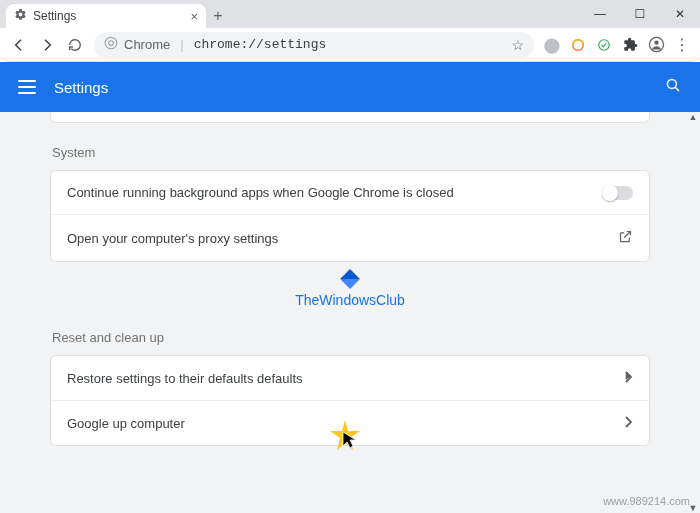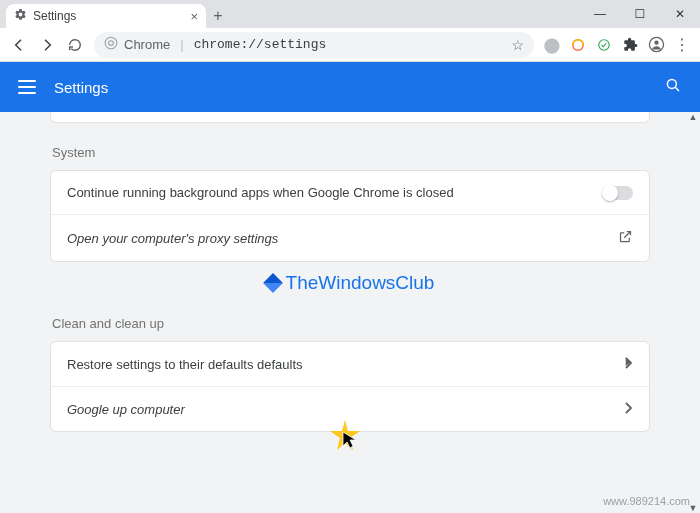--- a/index.html
+++ b/index.html
@@ -60,20 +60,21 @@
     color: #333;
   }
   .toolbar {
     height: 34px;
     background: #fff;
     border-bottom: 1px solid #dadce0;
     display: flex;
     align-items: center;
     padding: 0 6px;
     gap: 2px;
+    border-radius: 9px;
   }
   .nav-btn {
     width: 26px;
     height: 26px;
     display: flex;
     align-items: center;
     justify-content: center;
     color: #5f6368;
   }
   .omnibox {
@@ -154,47 +155,48 @@
   }
   .row {
     display:flex;
     align-items:center;
     padding: 14px 16px;
     border-bottom:1px solid #eee;
     cursor:pointer;
     font-size: 13px;
     color:#3c4043;
   }
-  .row:last-child { border-bottom:none;font-style:italic; }
+  .row:last-child { border-bottom:none; }
   .row-label { flex:1; }
   .toggle {
     width: 30px; height: 14px; border-radius: 7px; position:relative;
   }
   .toggle .knob {
     width: 16px; height:16px; border-radius:50%; position:absolute; top:-1px;
     box-shadow: 0 1px 2px rgba(0,0,0,.3);
   }
   .toggle.off { background:#dadce0; }
   .toggle.off .knob { background:#fff; left:-1px; }
   .toggle.on { background:#aecbfa; }
   .toggle.on .knob { background:#1a73e8; right:-1px; }
   .launch-icon, .chevron {
     font-size: 14px; color:#5f6368;
   }
   .chevron svg { width:8px; height:12px; }
   .watermark {
     text-align:center;
-    font-size: 19px;
+    font-size: 14px;
     font-weight: 500;
     color:#1a73e8;
     margin: 10px 0 4px 0;
     display:flex;
     align-items:center;
     justify-content:center;
     gap:6px;
+    flex-direction:column;
   }
   .wm-icon {
     width: 14px; height: 14px;
     background: linear-gradient(135deg,#0b57d0 50%,#4285f4 50%);
     transform: rotate(45deg);
     display:inline-block;
   }
   .cursor-star {
     position:absolute;
     left: 330px;
@@ -327,21 +329,21 @@
             </svg>
         </div>
       </div>
     </div>
 
     <div class="watermark">
       <span class="wm-icon"></span>
       <span>TheWindowsClub</span>
     </div>
 
-    <div class="section-label">Clean and clean up</div>
+    <div class="section-label">Reset and clean up</div>
     <div class="card">
       <div class="row">
         <div class="row-label">Restore settings to their defaults defaults</div>
         <div class="chevron">
           <svg viewBox="0 0 8 12" fill="#5f6368">
               <path d="M0 0l8 6-8 6z" transform="scale(.7) translate(1,1)"></path>
               <path d="M1 1l5 5-5 5" fill="none" stroke="#5f6368" stroke-width="1.8"></path>
             </svg>
         </div>
       </div>

